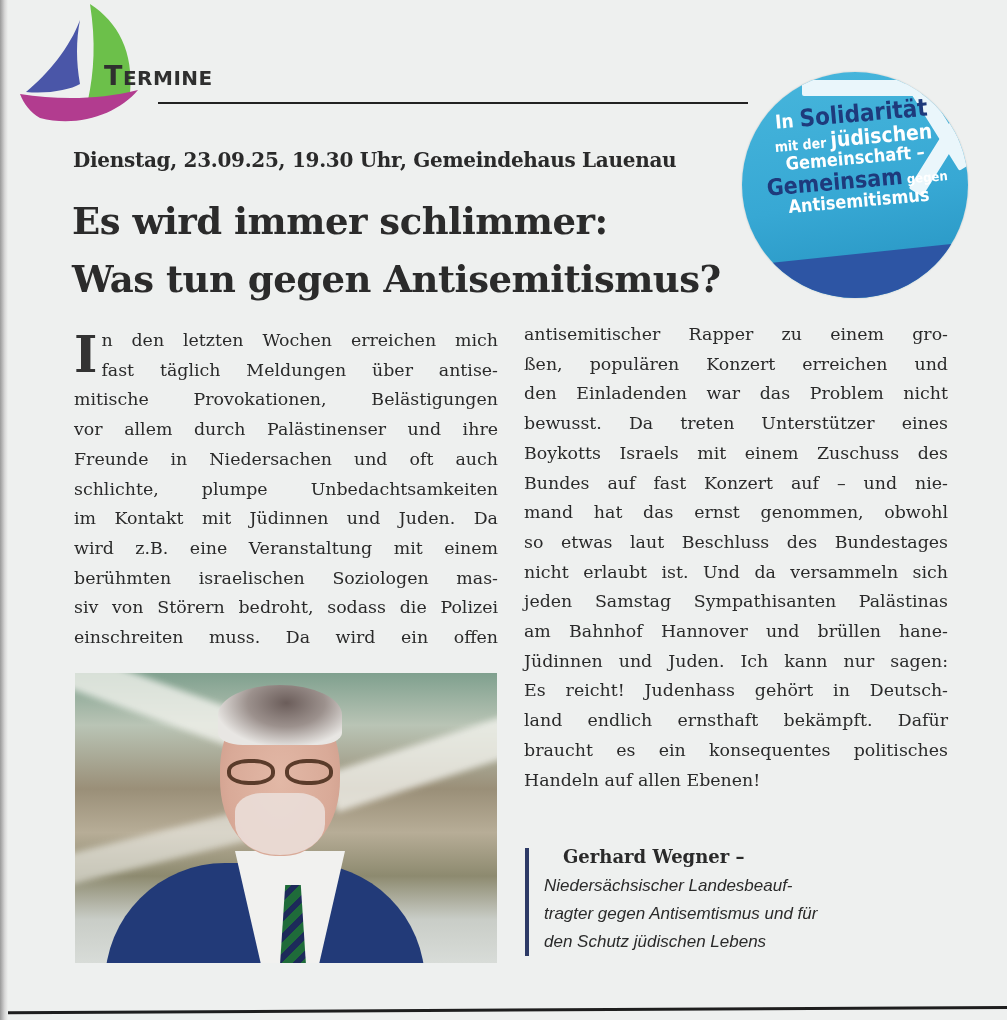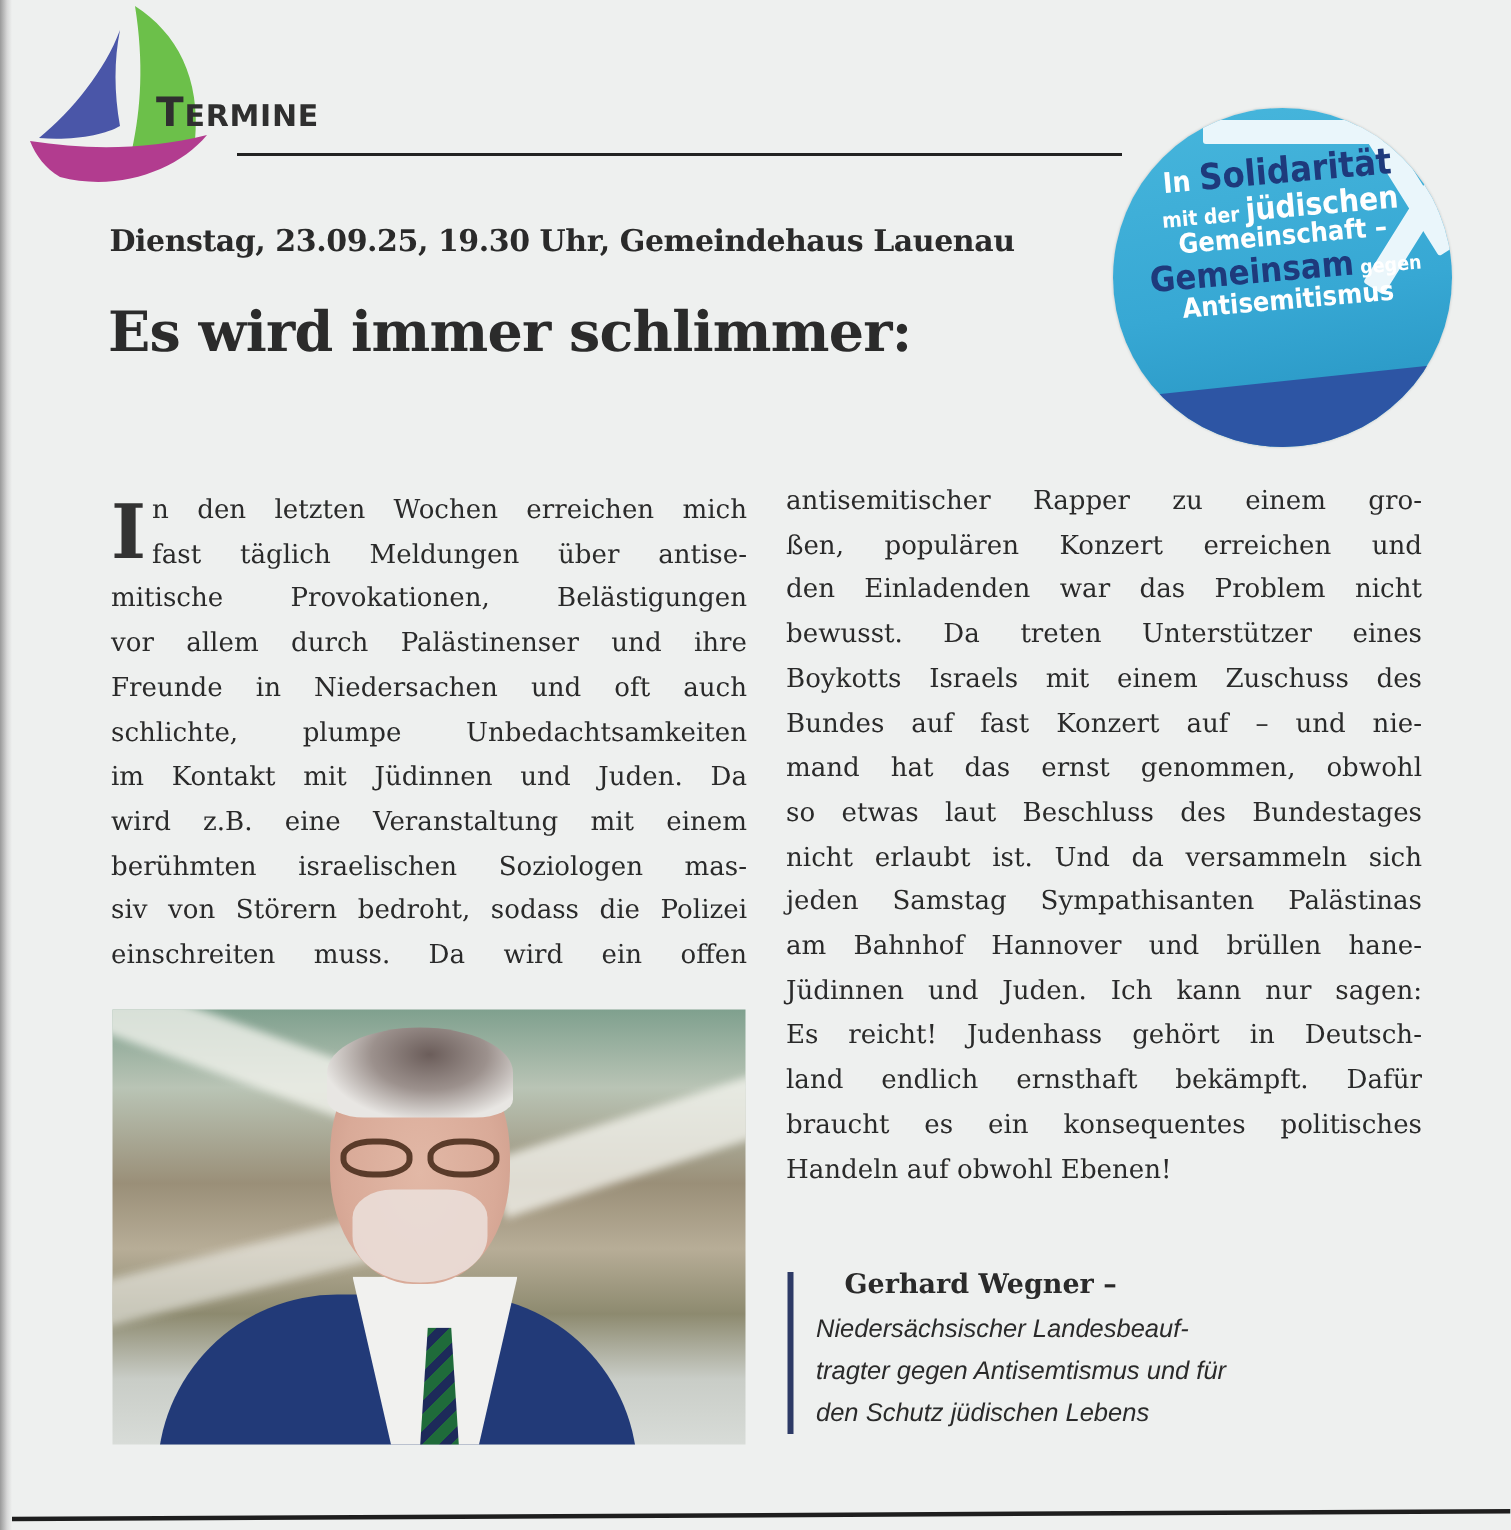--- a/index.html
+++ b/index.html
@@ -159,20 +159,21 @@
     <div class="l2"><span>mit der</span> <b>jüdischen</b></div>
     <div class="l3">Gemeinschaft –</div>
     <div class="l4"><b>Gemeinsam</b> <span>gegen</span></div>
     <div class="l5">Antisemitismus</div>
   </div>
 </div>
 
 <div class="event-line">Dienstag, 23.09.25, 19.30 Uhr, Gemeindehaus Lauenau</div>
 <div class="headline">
   <div>Es wird immer schlimmer:</div>
+  <div>Was tun gegen Antisemitismus?</div>
 </div>
 
 <div class="col col-left">
   <span class="dropcap">I</span>
   <span class="line">n den letzten Wochen erreichen mich</span>
   <span class="line">fast täglich Meldungen über antise-</span>
   <span class="line">mitische Provokationen, Belästigungen</span>
   <span class="line">vor allem durch Palästinenser und ihre</span>
   <span class="line">Freunde in Niedersachen und oft auch</span>
   <span class="line">schlichte, plumpe Unbedachtsamkeiten</span>
@@ -208,21 +209,21 @@
   <span class="line">Bundes auf fast Konzert auf – und nie-</span>
   <span class="line">mand hat das ernst genommen, obwohl</span>
   <span class="line">so etwas laut Beschluss des Bundestages</span>
   <span class="line">nicht erlaubt ist. Und da versammeln sich</span>
   <span class="line">jeden Samstag Sympathisanten Palästinas</span>
   <span class="line">am Bahnhof Hannover und brüllen hane-</span>
   <span class="line">Jüdinnen und Juden. Ich kann nur sagen:</span>
   <span class="line">Es reicht! Judenhass gehört in Deutsch-</span>
   <span class="line">land endlich ernsthaft bekämpft. Dafür</span>
   <span class="line">braucht es ein konsequentes politisches</span>
-  <span class="line last">Handeln auf obwohl Ebenen!</span>
+  <span class="line last">Handeln auf allen Ebenen!</span>
 </div>
 
 <div class="author-bar"></div>
 <div class="author-name">Gerhard Wegner –</div>
 <div class="author-role">
   <div>Niedersächsischer Landesbeauf-</div>
   <div>tragter gegen Antisemtismus und für</div>
   <div>den Schutz jüdischen Lebens</div>
 </div>
 

